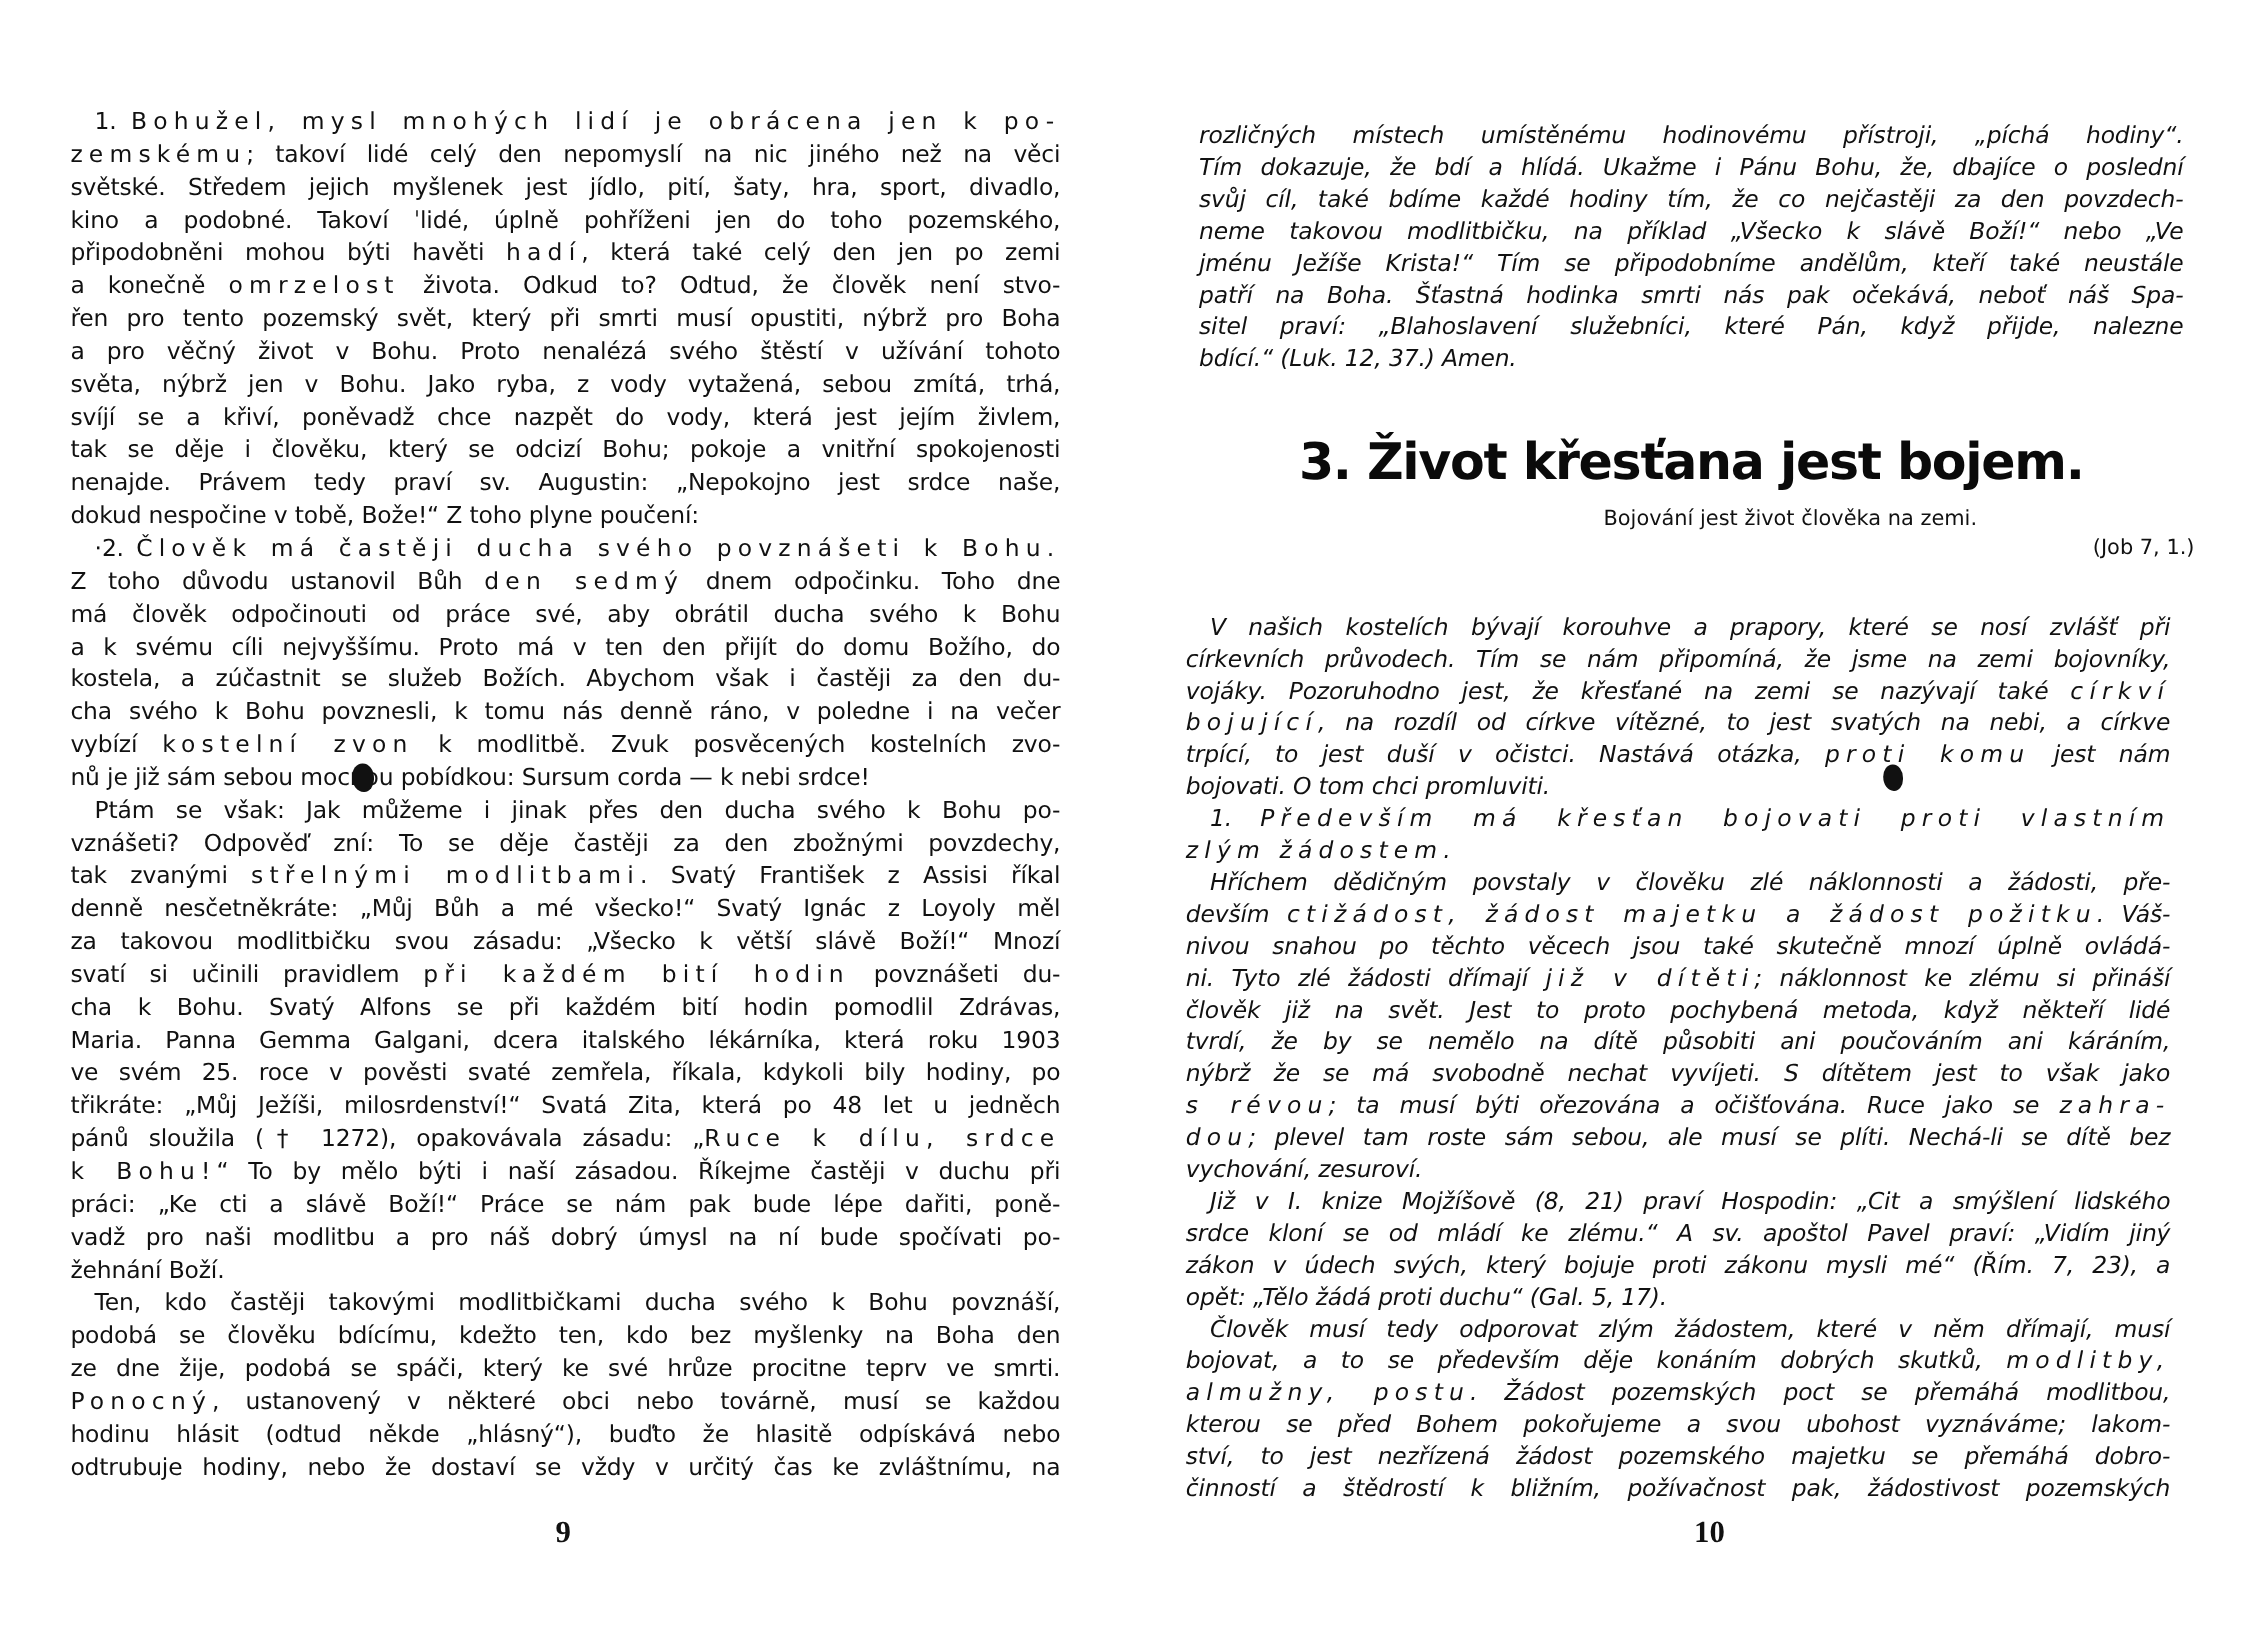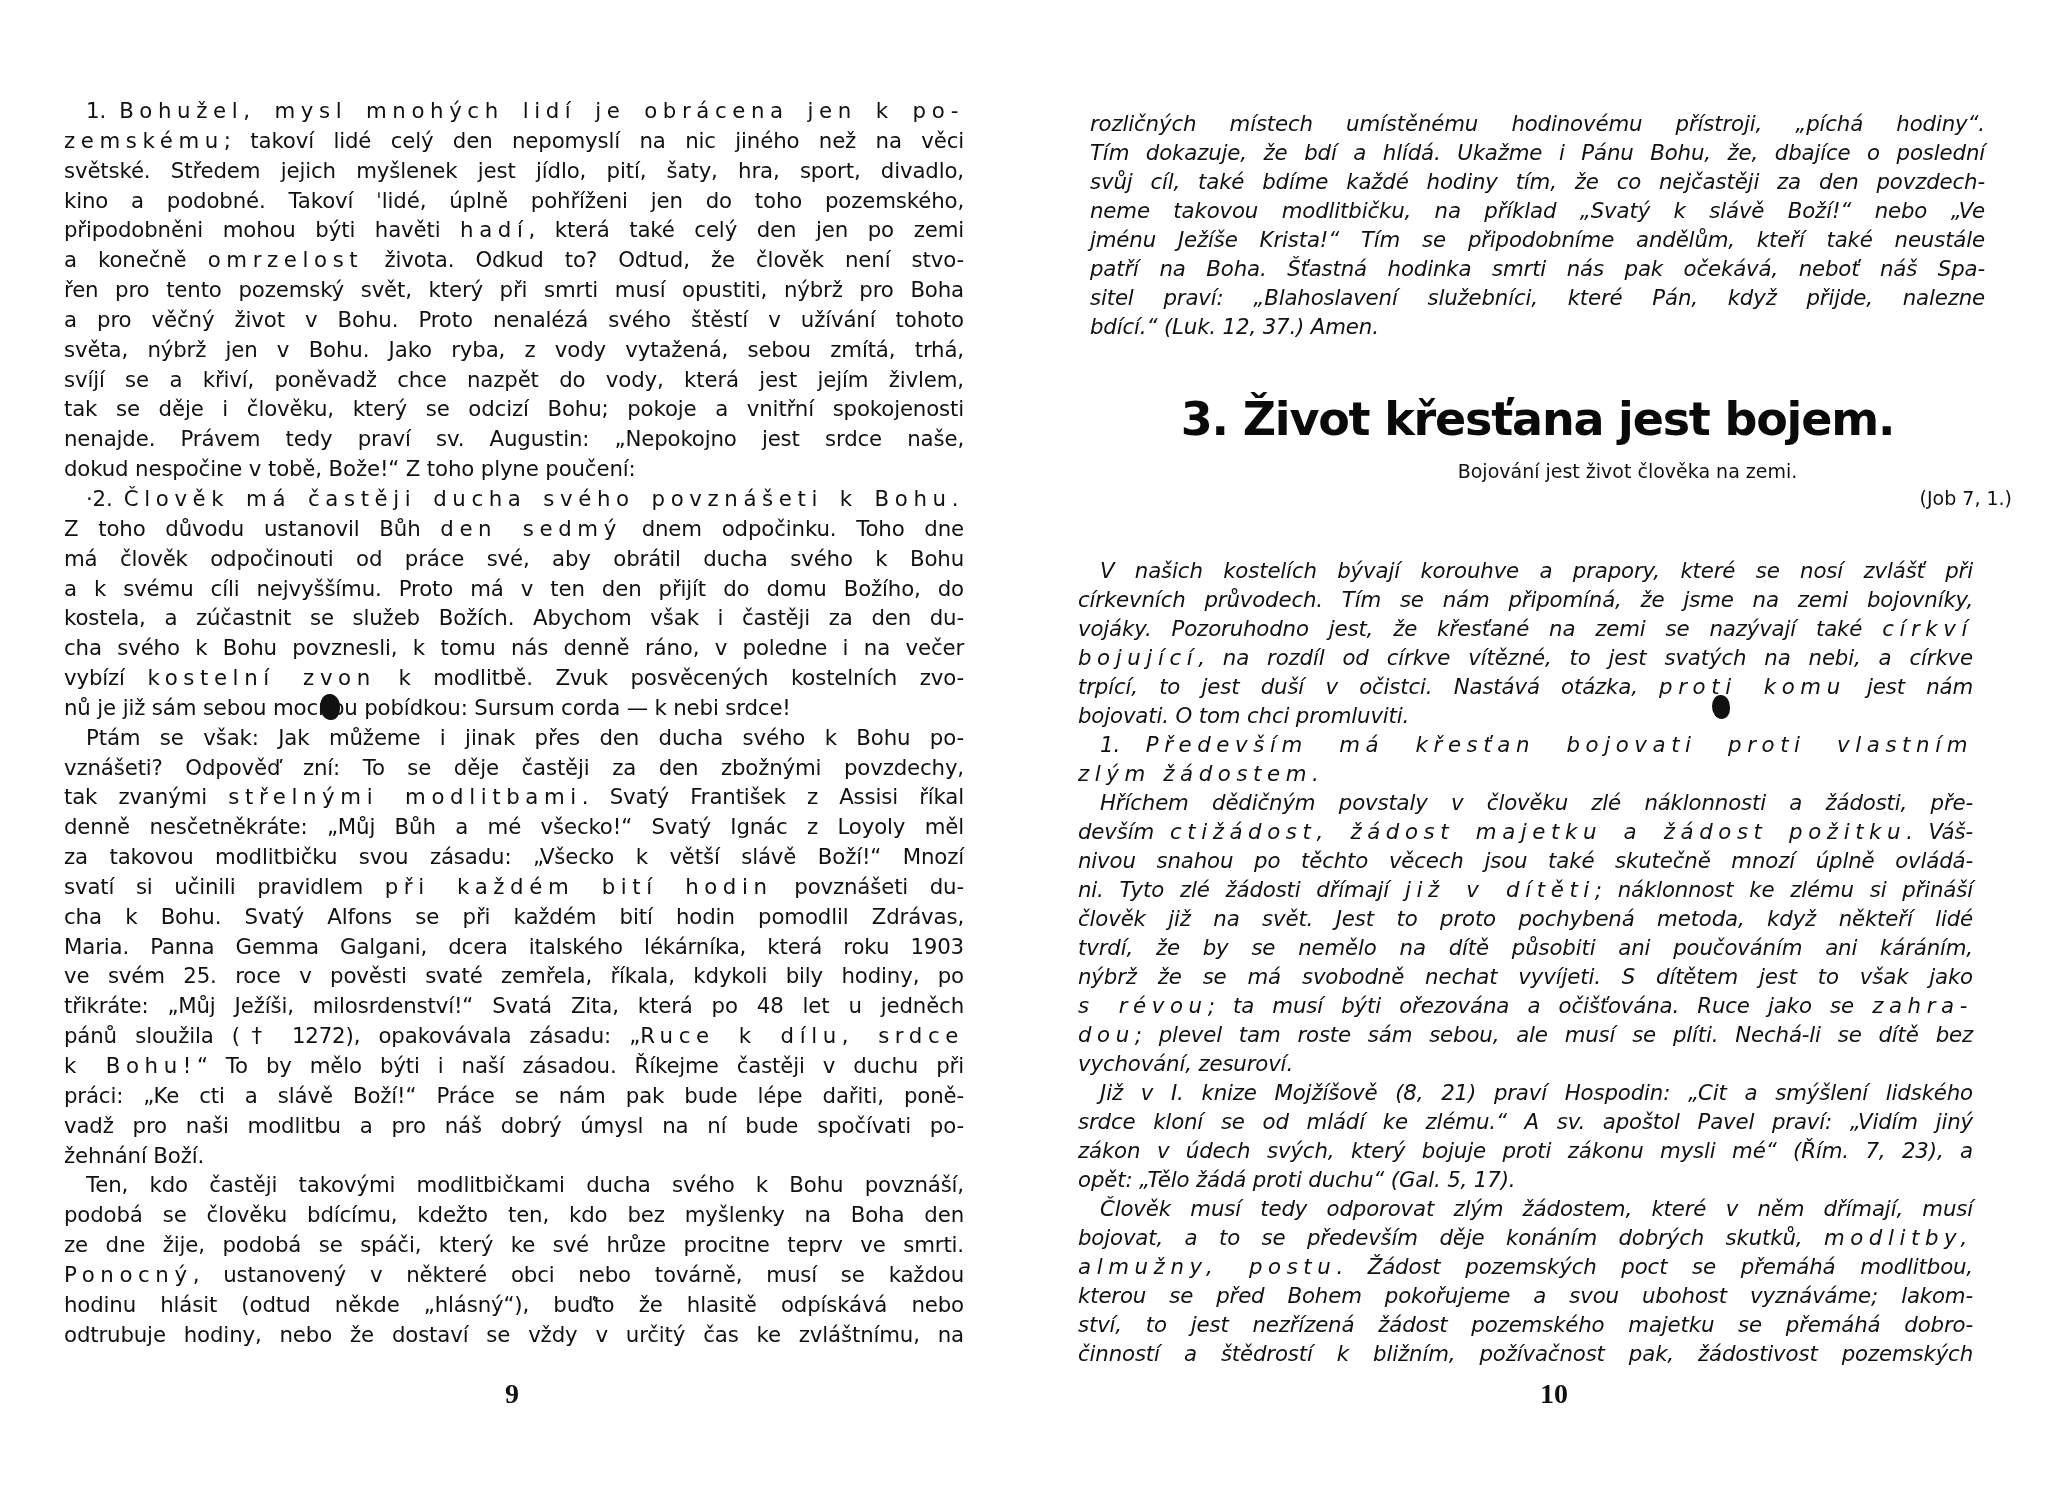--- a/index.html
+++ b/index.html
@@ -25,21 +25,21 @@
   .heading {
     position: absolute; left: 0; width: 1025px; top: 392px; text-align: center;
     font-family: "DejaVu Sans", sans-serif; font-weight: bold; font-size: 46px; letter-spacing: -1.2px;
     color: #0a0a0a;
   }
   .epigraph {
     position: absolute; left: 0; width: 1025px; top: 460px; text-align: center;
     font-size: 19px; padding-left: 180px; box-sizing: border-box;
   }
   .epigraph-ref {
-    position: absolute; right: 38px; top: 487px; font-size: 19px;
+    position: absolute; right: 55px; top: 487px; font-size: 19px;
   }
   .page-number {
     position: absolute; top: 1378px; font-family: "Liberation Serif", serif; font-size: 28px; font-weight: bold;
     color: #111;
   }
   #page-number-left { left: 505px; }
   #page-number-right { left: 515px; }
   .blot {
     position: absolute; background: #111; border-radius: 48% 52% 45% 55%;
   }
@@ -94,21 +94,21 @@
     </div>
   <div class="blot" style="left:320px; top:694px; width:20px; height:26px;"></div>
   <div class="page-number" id="page-number-left">9</div>
 </div>
 
 <div class="page" id="page-right">
   <div class="col" id="right-col-top">
       <div class="line"><span>rozličných místech umístěnému hodinovému přístroji, „píchá hodiny“.</span></div>
       <div class="line"><span>Tím dokazuje, že bdí a hlídá. Ukažme i Pánu Bohu, že, dbajíce o poslední</span></div>
       <div class="line"><span>svůj cíl, také bdíme každé hodiny tím, že co nejčastěji za den povzdech-</span></div>
-      <div class="line"><span>neme takovou modlitbičku, na příklad „Svatý k slávě Boží!“ nebo „Ve</span></div>
+      <div class="line"><span>neme takovou modlitbičku, na příklad „Všecko k slávě Boží!“ nebo „Ve</span></div>
       <div class="line"><span>jménu Ježíše Krista!“ Tím se připodobníme andělům, kteří také neustále</span></div>
       <div class="line"><span>patří na Boha. Šťastná hodinka smrti nás pak očekává, neboť náš Spa-</span></div>
       <div class="line"><span>sitel praví: „Blahoslavení služebníci, které Pán, když přijde, nalezne</span></div>
       <div class="line last"><span>bdící.“ (Luk. 12, 37.) Amen.</span></div>
     </div>
   <div class="heading">3. Život křesťana jest bojem.</div>
   <div class="epigraph">Bojování jest život člověka na zemi.</div>
   <div class="epigraph-ref">(Job 7, 1.)</div>
   <div class="col" id="right-col-body">
       <div class="line indent"><span>V našich kostelích bývají korouhve a prapory, které se nosí zvlášť při</span></div>

